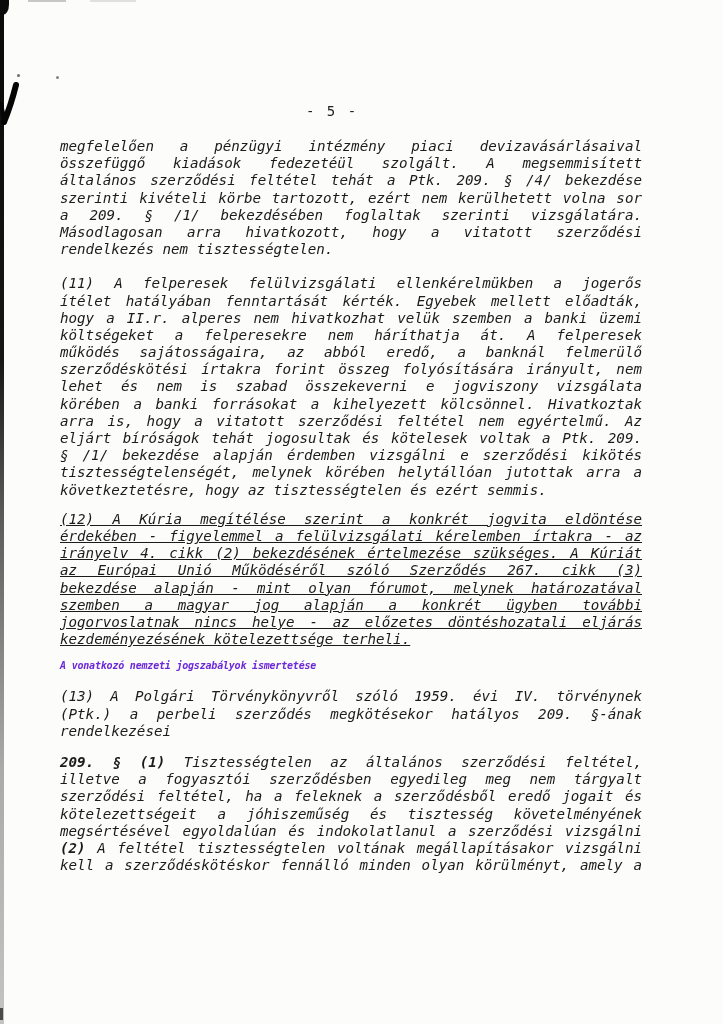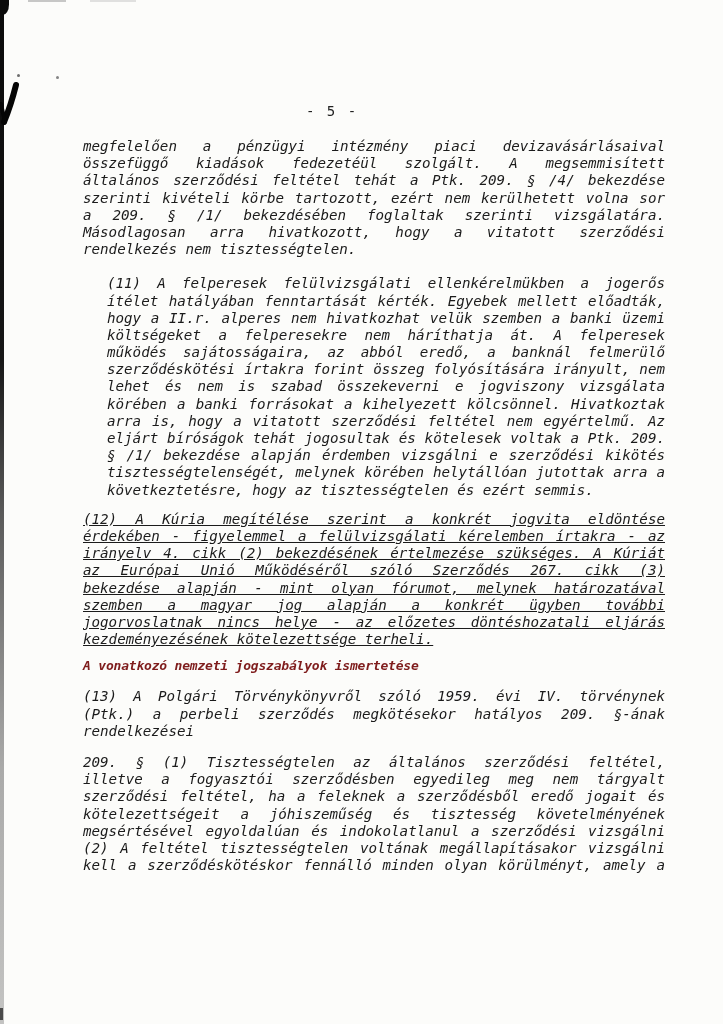--- a/index.html
+++ b/index.html
@@ -11,37 +11,37 @@
     position:absolute; inset:0; background:#fcfcfa;
     font-family:"DejaVu Sans Mono", monospace;
     font-style:italic; color:#1b1b1b;
   }
   .page-number {
     position:absolute; top:103px; left:298px; width:68px;
     text-align:center; font-size:14px; letter-spacing:2px;
     font-style:normal; color:#222;
   }
   .textcol {
-    position:absolute; left:83px; top:138px; width:582px;
+    position:absolute; left:60px; top:138px; width:582px;
     font-size:14.2px; line-height:17.2px;
   }
   .tline {
     text-align:justify; text-align-last:justify; text-justify:inter-word;
     height:17.2px; overflow:visible;
   }
   .tline-last { text-align-last:left; }
-  .tline b { font-weight:normal; }
+  .tline b { font-weight:bold; }
   .para { margin:0; }
-  .m-p11 { margin-top:17px;margin-left:24px; }
+  .m-p11 { margin-top:17px; }
   .m-p12 { margin-top:12px;text-decoration:underline; }
   .m-p13 { margin-top:14px; }
   .m-p209 { margin-top:14px; }
   .heading {
-    margin:9px 0 6px 0; font-size:13px; font-weight:bold;
-    letter-spacing:-0.2px; line-height:17.2px; color:#7f1d1d;
+    margin:9px 0 6px 0; font-size:10px; font-weight:bold;
+    letter-spacing:-0.2px; line-height:17.2px; color:#6d28d9;
   }
   
   .scan-edge-left {
     position:absolute; left:0; top:0; width:4px; height:1024px;
     background:linear-gradient(180deg,
       #0a0a0a 0%, #161616 35%, rgba(35,35,35,0.75) 50%,
       rgba(70,70,70,0.45) 75%, rgba(90,90,90,0.35) 100%);
   }
   .scan-corner-blob {
     position:absolute; left:0; top:0; width:9px; height:15px;

